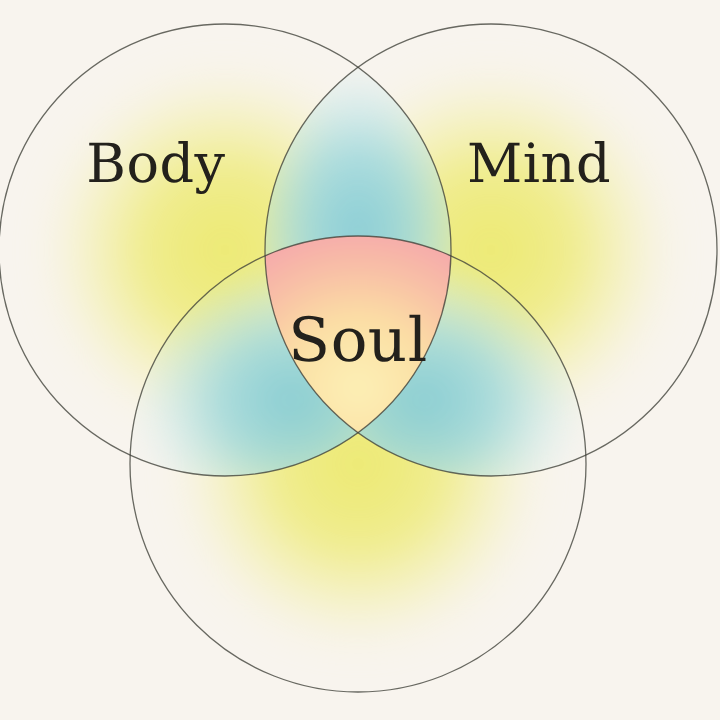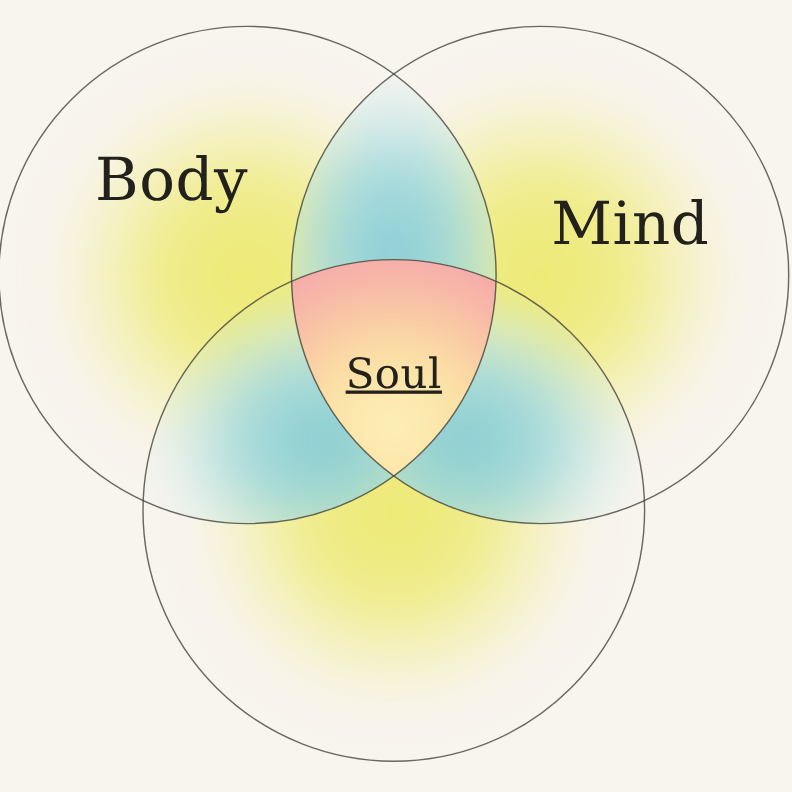--- a/index.html
+++ b/index.html
@@ -33,21 +33,21 @@
     font-family: "DejaVu Serif", "Liberation Serif", serif;
     font-weight: 400;
     letter-spacing: 0.5px;
     white-space: nowrap;
     text-align: center;
     transform: translate(-50%, -50%);
     text-rendering: geometricPrecision;
   }
   #label-body  { left: 156px; top: 163px; font-size: 54px; }
   #label-mind  { left: 573px; top: 163px; font-size: 54px; }
-  #label-soul  { left: 358px; top: 340px; font-size: 38px; text-decoration: underline; }
+  #label-soul  { left: 358px; top: 340px; font-size: 61px; }
   #label-heart { left: 360px; top: 570px; font-size: 54px; }
 </style>
 </head>
 <body>
 
 <div id="stage" style="background: #fdba74;">
 
   <svg id="venn-svg" viewBox="0 0 720 720" xmlns="http://www.w3.org/2000/svg">
     <defs>
 
@@ -156,18 +156,18 @@
       </g>
     </g>
 
     <circle id="o-body" cx="225" cy="250" r="226" fill="none" stroke="#3f4038" stroke-width="1.3" stroke-opacity="0.78"></circle>
     <circle id="o-mind" cx="491" cy="250" r="226" fill="none" stroke="#3f4038" stroke-width="1.3" stroke-opacity="0.78"></circle>
     <circle id="o-heart" cx="358" cy="464" r="228" fill="none" stroke="#3f4038" stroke-width="1.3" stroke-opacity="0.78"></circle>
   </svg>
 
   <div class="venn-label" id="label-body" style="left: 156px; top: 163px; color: rgb(35, 33, 28);">Body</div>
 
-  <div class="venn-label" id="label-mind" style="left: 573px; top: 163px; color: rgb(35, 33, 28); margin-top: 40px;">Mind</div>
+  <div class="venn-label" id="label-mind" style="left: 539px; top: 163px; color: rgb(35, 33, 28);">Mind</div>
 
   <div class="venn-label" id="label-soul" style="left: 358px; top: 340px; color: rgb(35, 33, 28);">Soul</div>
 
 
 </div>
 
 </body></html>

